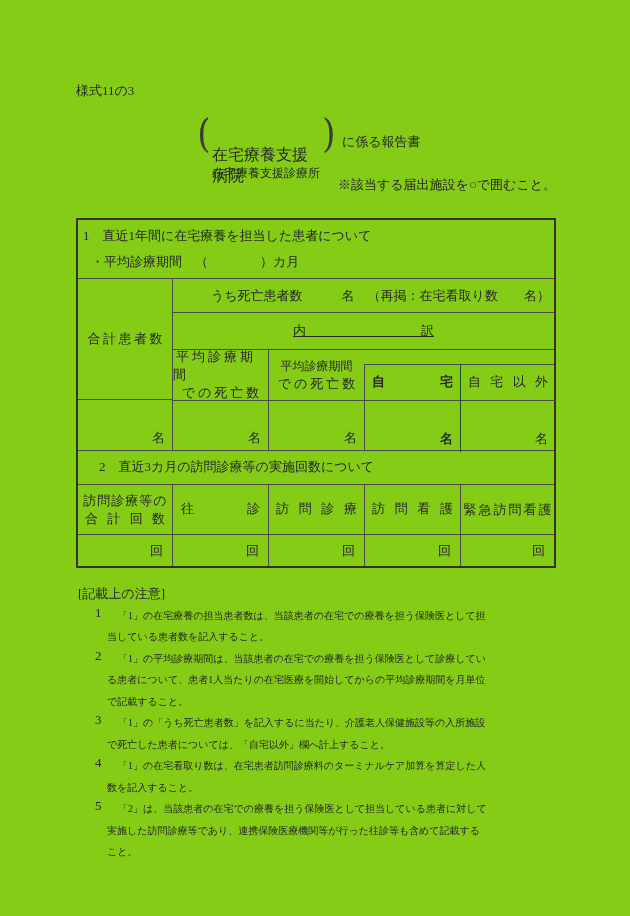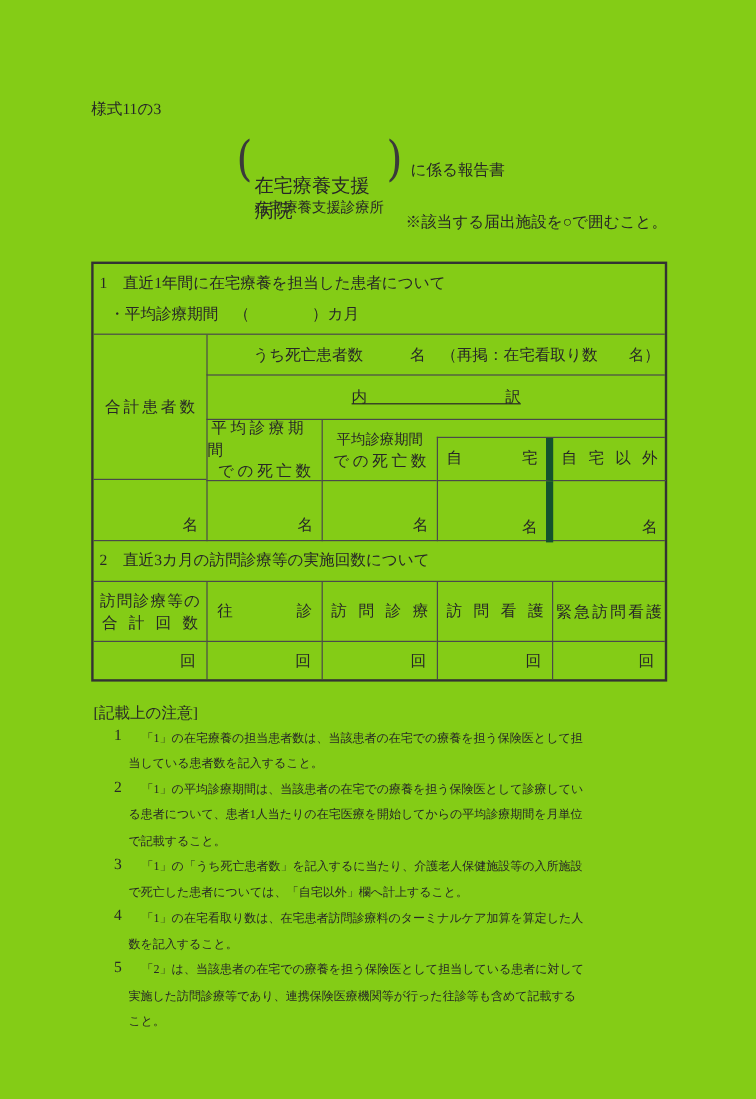--- a/index.html
+++ b/index.html
@@ -5,21 +5,21 @@
   html,body { margin:0; padding:0; background:#e8e8e8; }
   .page {
     position:relative; width:630px; height:916px; margin:0 auto;
     background:#84cc16; overflow:hidden;
     font-family:"Liberation Serif","DejaVu Serif",serif;
     color:#272727; font-size:13px;
   }
   .abs { position:absolute; }
   .cell { position:absolute; box-sizing:border-box; }
   .bL { border-left:1px solid #4a4a4a; }
-  .bR { border-right:6px solid #14532d; }
+  .bR { border-right:1px solid #14532d;font-weight:bold; }
   .bT { border-top:1px solid #4a4a4a; }
   .bB { border-bottom:1px solid #4a4a4a; }
   .flexC { display:flex; align-items:center; justify-content:center; flex-direction:column; }
   .valN { display:flex; align-items:flex-end; justify-content:flex-end; padding:0 7px 4px 0; }
   .valK { display:flex; align-items:center; justify-content:flex-end; padding:0 9px 0 0; }
   .sp { text-align:justify; text-align-last:justify; }
   .paren {
     font-size:40px; line-height:46px; font-weight:400; color:#3a3a3a;
     transform:scaleX(0.85); transform-origin:center;
     font-family:"DejaVu Serif",serif;
@@ -88,21 +88,21 @@
         <div class="cell bB sp" style="left:96px; top:0; width:94px; height:36px; line-height:34px; padding:0 7px;">自 宅 以 外</div>
         <div class="cell bR valN" style="left:0; top:36px; width:96px; height:51px;">
           <span>名</span>
         </div>
         <div class="cell valN" style="left:96px; top:36px; width:94px; height:51px;">
           <span>名</span>
         </div>
       </div>
     </div>
 
-    <div class="cell bB" style="left:0; top:231px; width:476px; height:34px; line-height:32px; padding-left:5px;">2　直近3カ月の訪問診療等の実施回数について</div>
+    <div class="cell bB" style="left:0; top:231px; width:476px; height:34px; line-height:32px; padding-left:21px;">2　直近3カ月の訪問診療等の実施回数について</div>
 
     <div class="cell" style="left:0; top:265px; width:424px; height:50px;">
       <div class="cell bB flexC" style="left:0; top:0; width:94px; height:50px;">
         <span style="letter-spacing:1px; text-indent:1px; line-height:18px;">訪問診療等の</span>
         <span class="sp" style="width:100%; box-sizing:border-box; padding:0 7px; line-height:18px;">合 計 回 数</span>
       </div>
       <div class="cell bL bB sp" style="left:94px; top:0; width:96px; height:50px; line-height:48px; padding:0 8px;">往 診</div>
       <div class="cell bL bB sp" style="left:190px; top:0; width:96px; height:50px; line-height:48px; padding:0 7px;">訪 問 診 療</div>
       <div class="cell bL bB sp" style="left:286px; top:0; width:96px; height:50px; line-height:48px; padding:0 7px;">訪 問 看 護</div>
       <div class="cell bL bB flexC" style="left:382px; top:0; width:94px; height:50px;">

